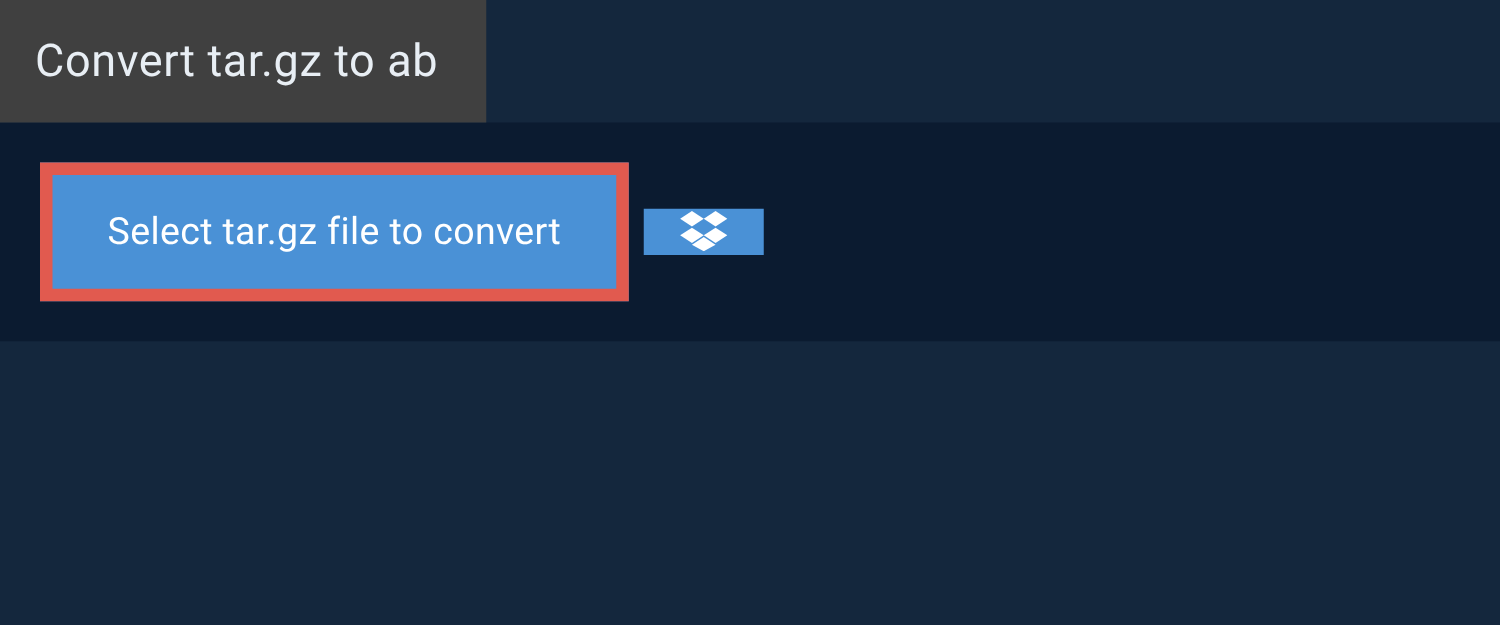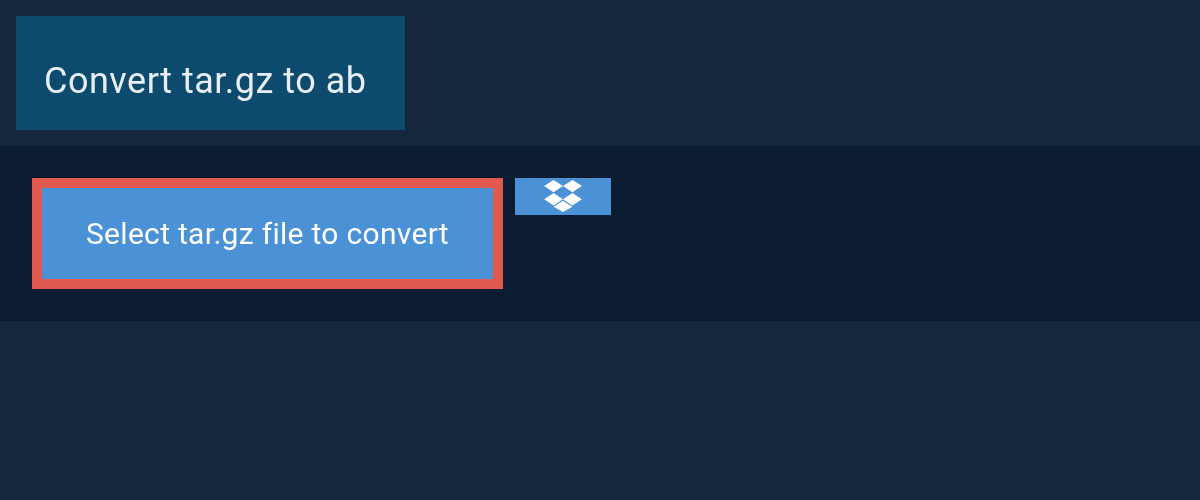--- a/index.html
+++ b/index.html
@@ -4,40 +4,40 @@
   <style>
     * { margin: 0; padding: 0; box-sizing: border-box; }
     body {
       width: 1200px;
       height: 500px;
       background: #14273d;
       font-family: -apple-system, BlinkMacSystemFont, "Segoe UI", Roboto, sans-serif;
       overflow: hidden;
     }
     .tab-header {
-      background: #0c4a6e;
+      background: #404040;
       display: inline-block;
-      padding: 44px 38px 28px 28px;
-      margin: 16px;
+      padding: 28px 38px 28px 28px;
+      margin: 0;
     }
     .tab-title {
       color: #e8eef4;
       font-size: 36px;
       font-weight: 400;
       letter-spacing: 0.5px;
     }
     .panel {
       background: #0b1b30;
       width: 100%;
       padding: 32px;
     }
     .button-row {
       display: flex;
       gap: 12px;
-      align-items: flex-start;
+      align-items: center;
     }
     .select-button {
       background: #4a91d6;
       border: 10px solid #e15a4f;
       color: #ffffff;
       font-size: 30px;
       font-weight: 400;
       padding: 28px 44px;
       cursor: pointer;
       font-family: inherit;

